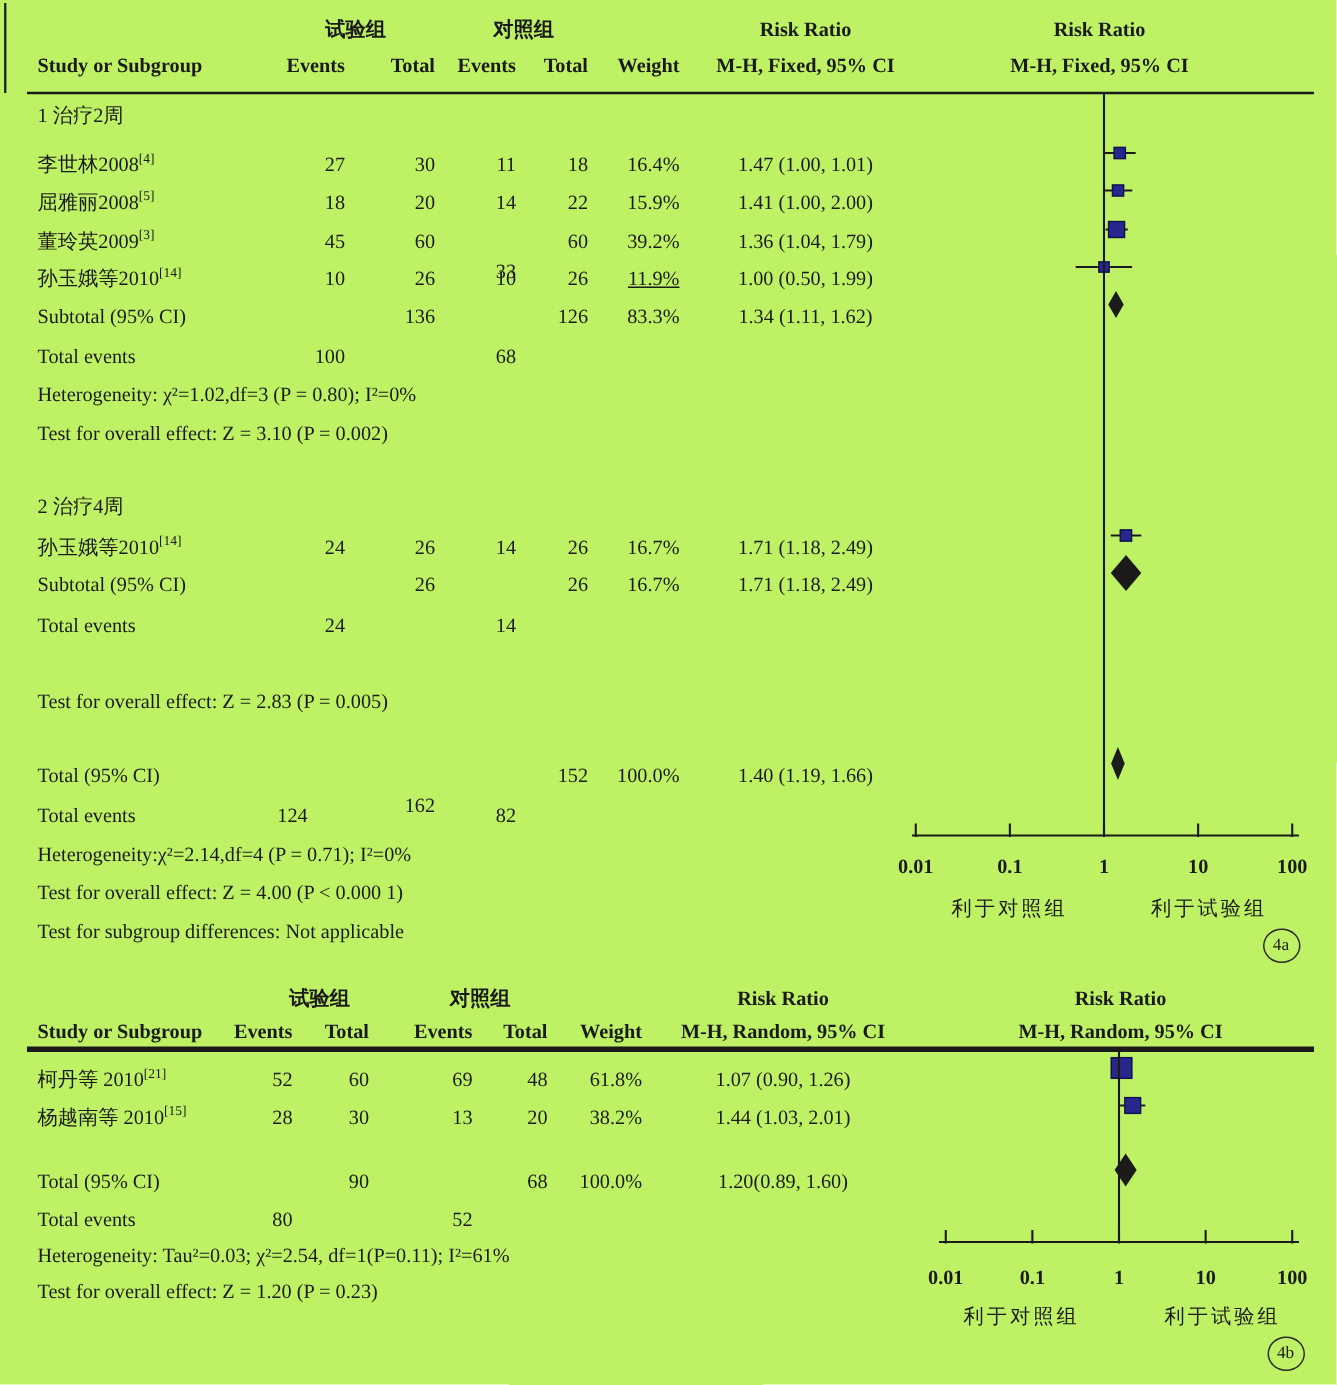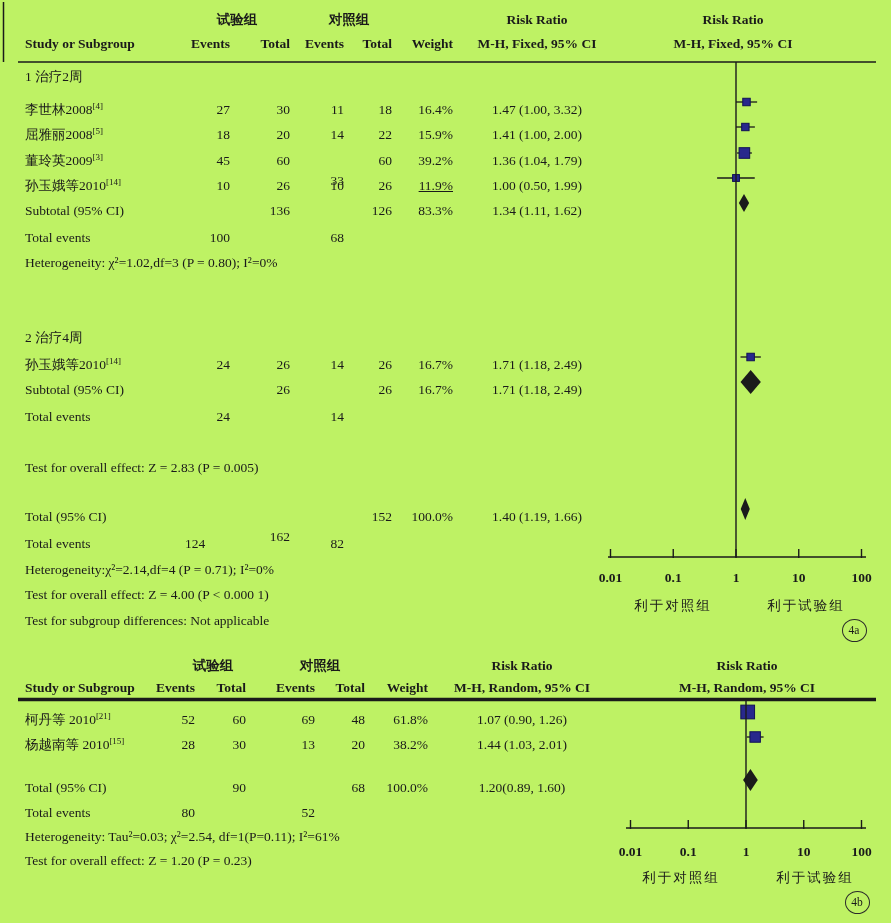--- a/index.html
+++ b/index.html
@@ -70,21 +70,21 @@
     <div class="cell b" style="left: 383px; top: 35px; width: 70px; text-align: right;">Weight</div>
     <div class="cell b" style="left: 437px; top: 35px; width: 200px; text-align: center;">M-H, Fixed, 95% CI</div>
     <div class="cell b" style="left: 633px; top: 35px; width: 200px; text-align: center;">M-H, Fixed, 95% CI</div>
     <div class="cell" style="left: 25px; top: 68px; width: 300px;">1 治疗2周</div>
     <div class="cell" style="left: 25px; top: 101px; width: 300px;"><span>李世林2008</span><sup>[4]</sup></div>
     <div class="cell" style="left: 160px; top: 101px; width: 70px; text-align: right;">27</div>
     <div class="cell" style="left: 220px; top: 101px; width: 70px; text-align: right;">30</div>
     <div class="cell" style="left: 274px; top: 101px; width: 70px; text-align: right;">11</div>
     <div class="cell" style="left: 322px; top: 101px; width: 70px; text-align: right;">18</div>
     <div class="cell" style="left: 383px; top: 101px; width: 70px; text-align: right;">16.4%</div>
-    <div class="cell" style="left: 447px; top: 101px; width: 180px; text-align: center;">1.47 (1.00, 3.32)</div>
+    <div class="cell" style="left: 447px; top: 101px; width: 180px; text-align: center;">1.47 (1.00, 1.01)</div>
     <div class="cell" style="left: 25px; top: 126px; width: 300px;"><span>屈雅丽2008</span><sup>[5]</sup></div>
     <div class="cell" style="left: 160px; top: 126px; width: 70px; text-align: right;">18</div>
     <div class="cell" style="left: 220px; top: 126px; width: 70px; text-align: right;">20</div>
     <div class="cell" style="left: 274px; top: 126px; width: 70px; text-align: right;">14</div>
     <div class="cell" style="left: 322px; top: 126px; width: 70px; text-align: right;">22</div>
     <div class="cell" style="left: 383px; top: 126px; width: 70px; text-align: right;">15.9%</div>
     <div class="cell" style="left: 447px; top: 126px; width: 180px; text-align: center;">1.41 (1.00, 2.00)</div>
     <div class="cell" style="left: 25px; top: 152px; width: 300px;"><span>董玲英2009</span><sup>[3]</sup></div>
     <div class="cell" style="left: 160px; top: 152px; width: 70px; text-align: right;">45</div>
     <div class="cell" style="left: 220px; top: 152px; width: 70px; text-align: right;">60</div>
@@ -101,20 +101,21 @@
     <div class="cell" style="left: 447px; top: 177px; width: 180px; text-align: center;">1.00 (0.50, 1.99)</div>
     <div class="cell" style="left: 25px; top: 202px; width: 300px;">Subtotal (95% CI)</div>
     <div class="cell" style="left: 220px; top: 202px; width: 70px; text-align: right;">136</div>
     <div class="cell" style="left: 322px; top: 202px; width: 70px; text-align: right;">126</div>
     <div class="cell" style="left: 383px; top: 202px; width: 70px; text-align: right;">83.3%</div>
     <div class="cell" style="left: 447px; top: 202px; width: 180px; text-align: center;">1.34 (1.11, 1.62)</div>
     <div class="cell" style="left: 25px; top: 229px; width: 200px;">Total events</div>
     <div class="cell" style="left: 160px; top: 229px; width: 70px; text-align: right;">100</div>
     <div class="cell" style="left: 274px; top: 229px; width: 70px; text-align: right;">68</div>
     <div class="cell" style="left: 25px; top: 254px; width: 430px;">Heterogeneity: χ²=1.02,df=3 (P = 0.80); I²=0%</div>
+    <div class="cell" style="left: 25px; top: 280px; width: 430px;">Test for overall effect: Z = 3.10 (P = 0.002)</div>
     <div class="cell" style="left: 25px; top: 329px; width: 300px;">2 治疗4周</div>
     <div class="cell" style="left: 25px; top: 356px; width: 300px;"><span>孙玉娥等2010</span><sup>[14]</sup></div>
     <div class="cell" style="left: 160px; top: 356px; width: 70px; text-align: right;">24</div>
     <div class="cell" style="left: 220px; top: 356px; width: 70px; text-align: right;">26</div>
     <div class="cell" style="left: 274px; top: 356px; width: 70px; text-align: right;">14</div>
     <div class="cell" style="left: 322px; top: 356px; width: 70px; text-align: right;">26</div>
     <div class="cell" style="left: 383px; top: 356px; width: 70px; text-align: right;">16.7%</div>
     <div class="cell" style="left: 447px; top: 356px; width: 180px; text-align: center;">1.71 (1.18, 2.49)</div>
     <div class="cell" style="left: 25px; top: 381px; width: 300px;">Subtotal (95% CI)</div>
     <div class="cell" style="left: 220px; top: 381px; width: 70px; text-align: right;">26</div>

